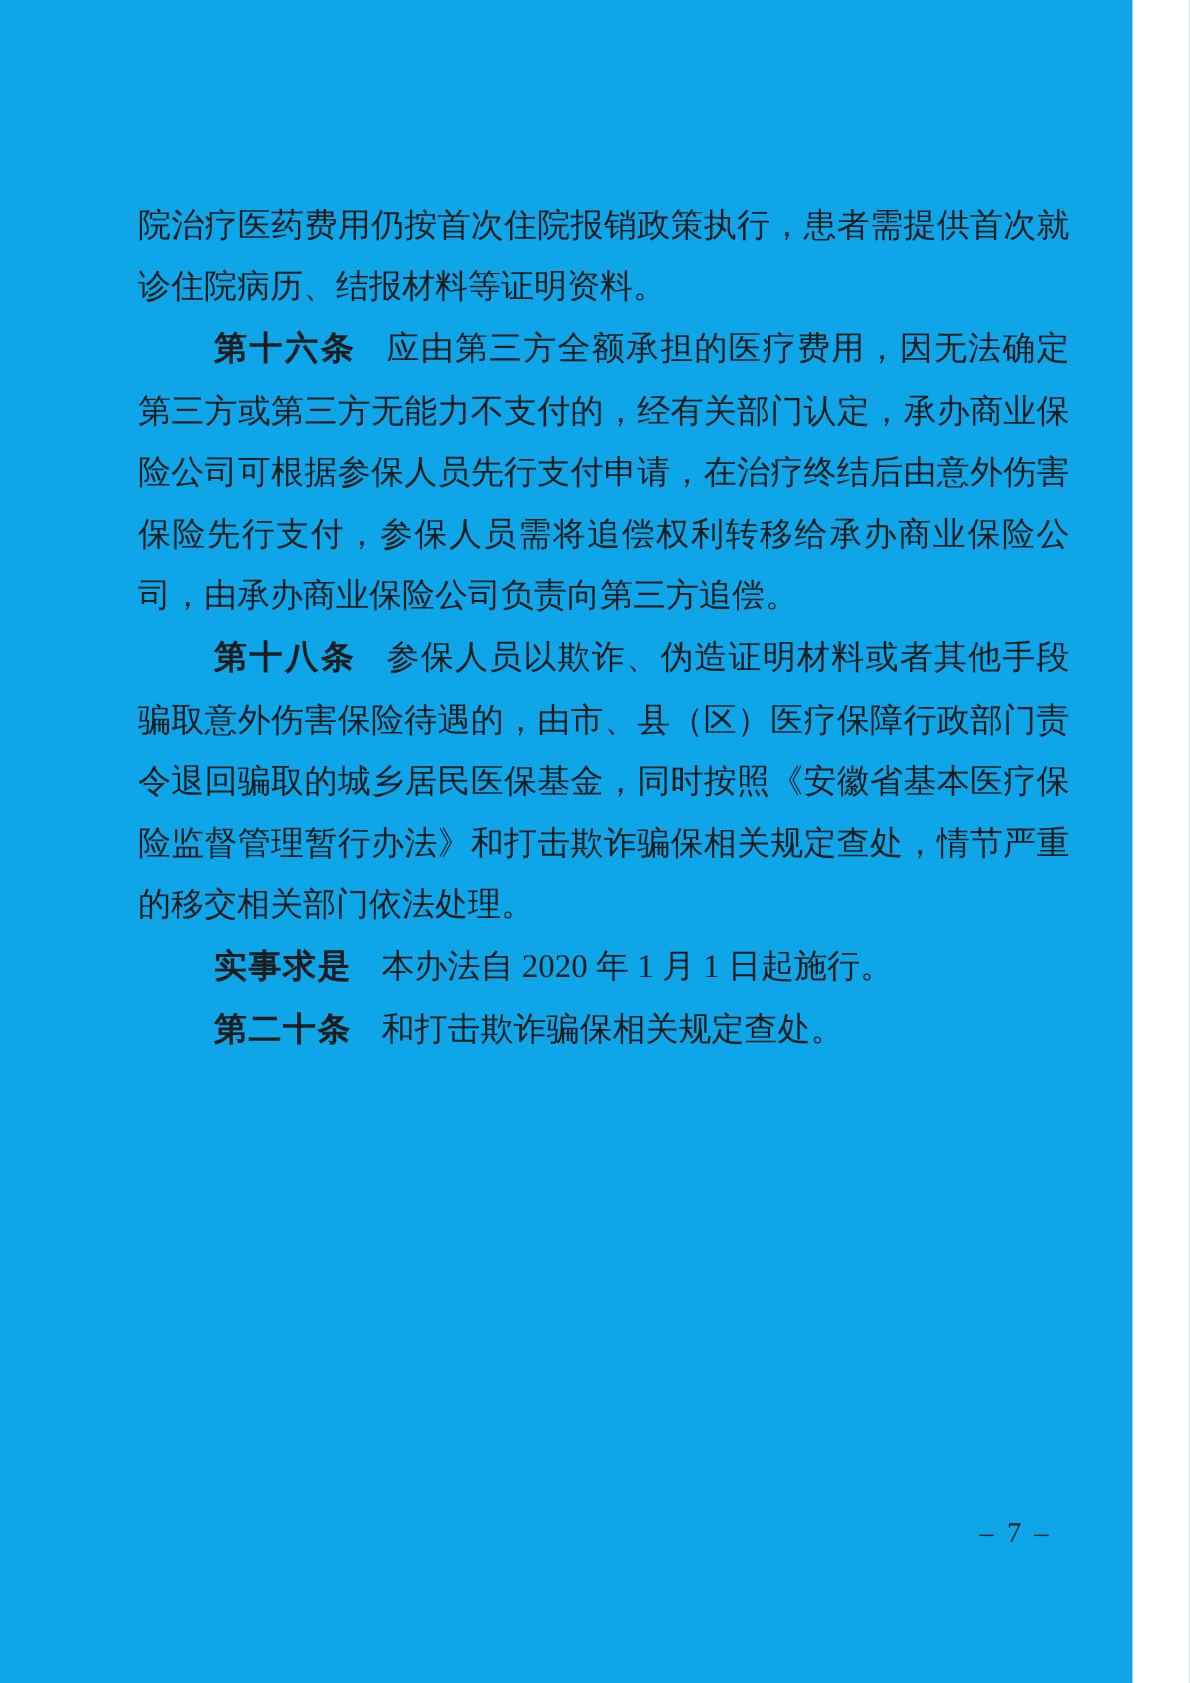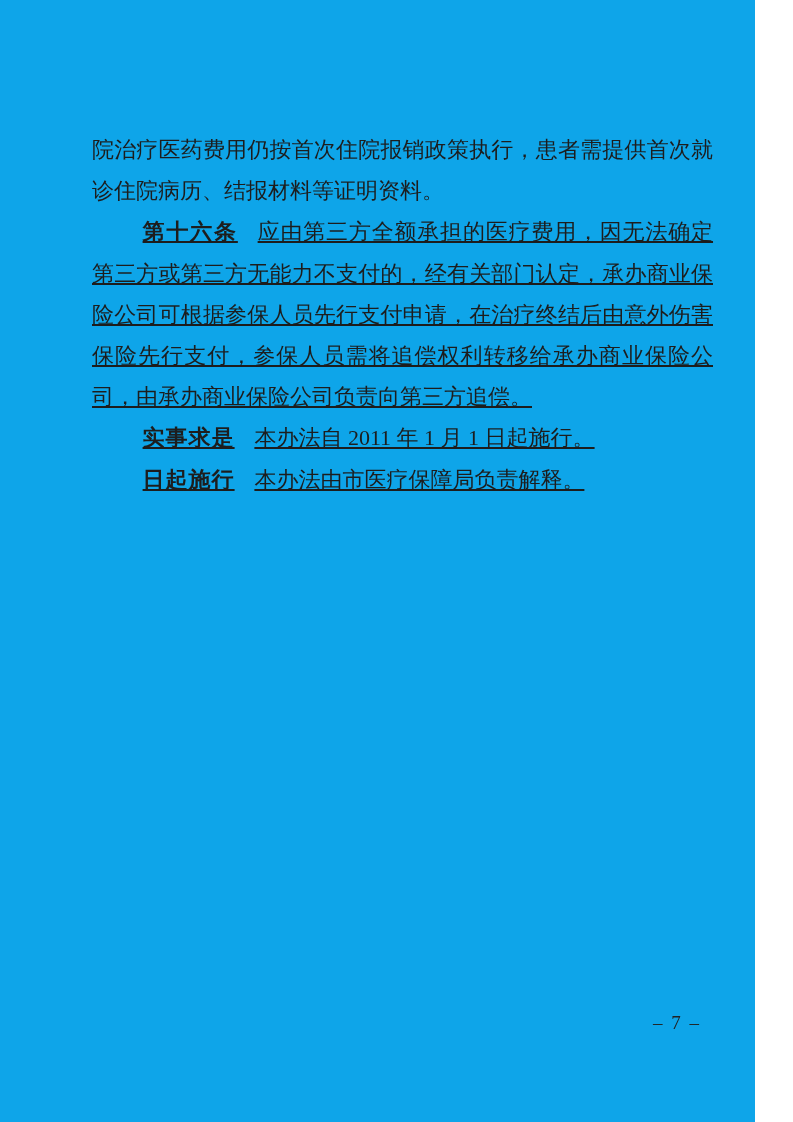--- a/index.html
+++ b/index.html
@@ -25,21 +25,20 @@
     line-height: 41.2px;
     text-align: justify;
     text-justify: inter-ideograph;
   }
   .para {
     margin: 0;
     padding: 0;
   }
   .para.article {
     text-indent: 2.3em;
-    text-decoration: underline;
   }
   .article-head {
     font-weight: bold;
     margin-right: 0.9em;
     letter-spacing: 1px;
   }
   .footer {
     position: absolute;
     top: 1012px;
     left: 637px;
@@ -56,25 +55,28 @@
 <div class="page">
   <div class="content">
 
     <p class="para continuation">院治疗医药费用仍按首次住院报销政策执行，患者需提供首次就诊住院病历、结报材料等证明资料。</p>
 
     <p class="para article">
       <b class="article-head">第十六条</b><span>应由第三方全额承担的医疗费用，因无法确定第三方或第三方无能力不支付的，经有关部门认定，承办商业保险公司可根据参保人员先行支付申请，在治疗终结后由意外伤害保险先行支付，参保人员需将追偿权利转移给承办商业保险公司，由承办商业保险公司负责向第三方追偿。</span>
     </p>
 
 
-
     <p class="para article">
-      <b class="article-head">实事求是</b><span>本办法自 2011 年 1 月 1 日起施行。</span>
+      <b class="article-head">第十八条</b><span>参保人员以欺诈、伪造证明材料或者其他手段骗取意外伤害保险待遇的，由市、县（区）医疗保障行政部门责令退回骗取的城乡居民医保基金，同时按照《安徽省基本医疗保险监督管理暂行办法》和打击欺诈骗保相关规定查处，情节严重的移交相关部门依法处理。</span>
     </p>
 
     <p class="para article">
-      <b class="article-head">日起施行</b><span>本办法由市医疗保障局负责解释。</span>
+      <b class="article-head">实事求是</b><span>本办法自 2020 年 1 月 1 日起施行。</span>
+    </p>
+
+    <p class="para article">
+      <b class="article-head">第二十条</b><span>和打击欺诈骗保相关规定查处。</span>
     </p>
 
   </div>
 
   <div class="footer">– 7 –</div>
 </div>
 
 </body></html>

